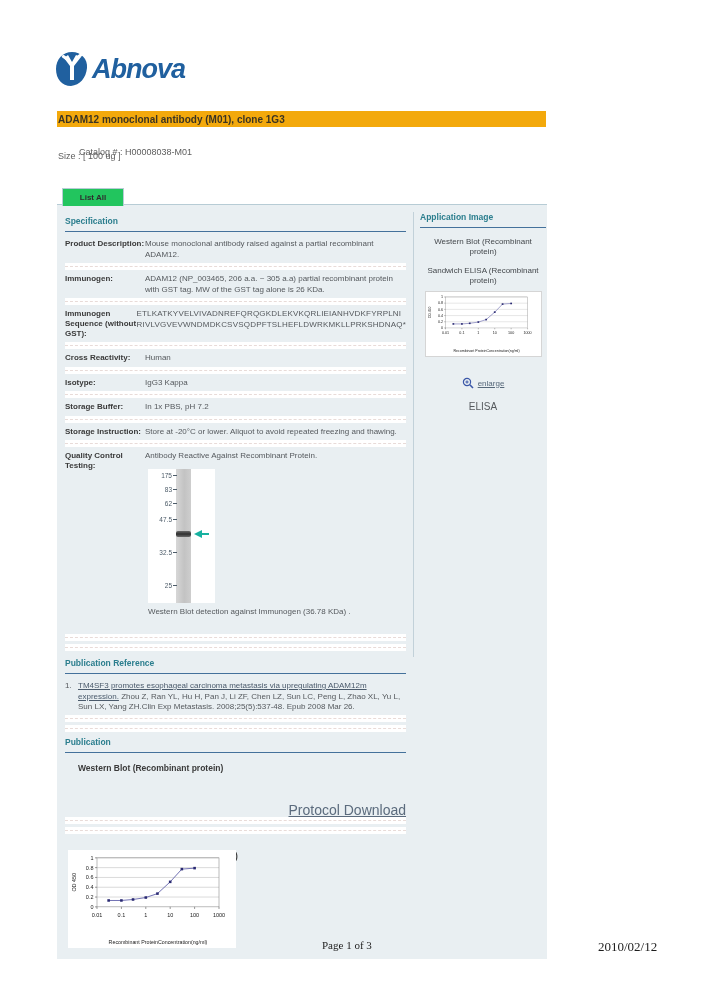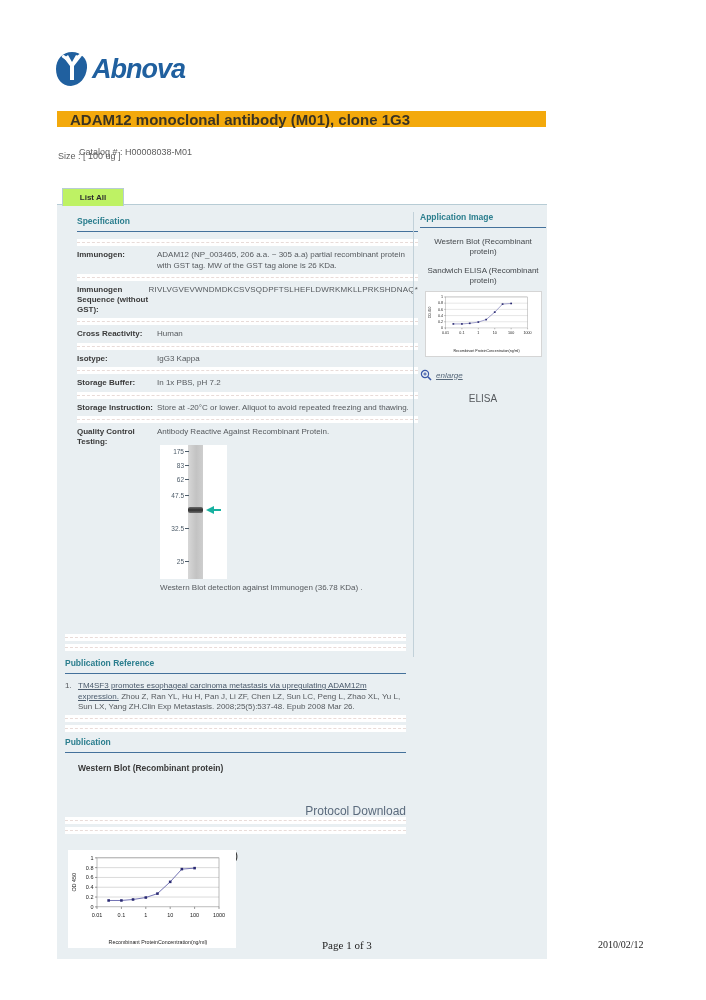--- a/index.html
+++ b/index.html
@@ -3,32 +3,32 @@
 <meta charset="utf-8">
 <style>
   html,body{margin:0;padding:0;background:#fff;}
   .page{position:relative;width:706px;height:1000px;background:#ffffff;overflow:hidden;
         font-family:"Liberation Sans","DejaVu Sans",sans-serif;color:#555;}
   
   .logo{position:absolute;left:54px;top:50px;display:flex;align-items:center;}
   .logo-text{font-size:27px;font-weight:bold;font-style:italic;color:#20609f;letter-spacing:-1px;margin-left:2px;}
   .title-bar{position:absolute;left:57px;top:111px;width:489px;height:16px;background:#f3a90c;
              display:flex;align-items:center;}
-  .title-bar span{font-size:15px;font-weight:bold;color:#3b3422;padding-left:13px;}
+  .title-bar span{font-size:10px;font-weight:bold;color:#3b3422;padding-left:1px;}
   .meta-line{position:absolute;left:58px;font-size:9px;color:#5d5d5d;}
   
-  .tab{position:absolute;left:62px;top:188px;width:60px;height:17px;background:#bef264;
+  .tab{position:absolute;left:62px;top:188px;width:60px;height:17px;background:#22c55e;
        border:1px solid #b7ccd5;border-bottom:none;display:flex;align-items:center;justify-content:center;
        font-size:8px;font-weight:bold;color:#2e2e2e;z-index:2;}
   .panel{position:absolute;left:57px;top:204px;width:490px;height:754px;background:#e9eff2;
          border-top:1px solid #b7ccd5;}
   
   .sec-head{font-size:8.5px;font-weight:bold;color:#2b7e8e;padding-bottom:5px;border-bottom:1px solid #44719b;}
   
-  .spec{position:absolute;left:65px;top:216px;width:341px;margin-left:12px;}
+  .spec{position:absolute;left:65px;top:216px;width:341px;}
   .spec-rows{margin-top:7px;}
   .spec-row{display:flex;min-height:10px;margin-bottom:3px;}
   .spec-label{width:80px;font-size:8px;font-weight:bold;color:#3a3a3a;line-height:10px;}
   .spec-value{flex:1;font-size:8px;color:#55595d;line-height:10.5px;}
   .gap{height:7px;background:#fff;position:relative;margin-bottom:4px;}
   .gap::after{content:"";position:absolute;left:0;right:0;top:3px;border-top:1px dashed #e8dbd8;}
   .dgap{position:absolute;width:341px;left:65px;}
   .dgap .gap{margin-bottom:3px;}
   .seq{letter-spacing:0.2px;}
   
@@ -39,39 +39,39 @@
               background:linear-gradient(to right,#d7d7d7,#c3c3c3 55%,#cecece);}
   .blot .band{position:absolute;left:28px;width:15px;height:6px;border-radius:2px;
               background:linear-gradient(#6a6a6a,#2f2f2f 50%,#6a6a6a);}
   .blot-caption{font-size:8px;color:#55595d;margin-left:3px;}
   
   .sidebar{position:absolute;left:413px;top:212px;width:133px;border-left:1px solid #c2d1d9;
            padding-left:6px;box-sizing:border-box;height:445px;}
   .sidebar .sec-head{margin-top:0;}
   .side-item{font-size:8px;color:#44484c;text-align:center;margin-top:9px;line-height:10px;}
   .thumb-box{width:115px;height:64px;background:#fff;border:1px solid #d5d5d5;margin:5px auto 0 auto;}
-  .enlarge-row{display:flex;align-items:center;margin-top:12px;font-style:italic;}
+  .enlarge-row{display:flex;align-items:center;justify-content:center;margin-top:20px;}
   .enlarge-link{font-size:8px;color:#56687a;text-decoration:underline;margin-left:4px;}
   .side-caption{font-size:10px;color:#55595d;text-align:center;margin-top:12px;}
   
   .pub{position:absolute;left:65px;top:658px;width:341px;}
   .pub-item{display:flex;margin-top:7px;font-size:8px;line-height:10.5px;}
   .pub-num{width:13px;color:#55595d;}
   .pub-body{flex:1;color:#55595d;}
   .pub-title{color:#4a5a6b;text-decoration:underline;}
   .apps{position:absolute;left:65px;top:737px;width:341px;}
   .app-sub{font-size:8.5px;font-weight:bold;color:#3a3a3a;}
   .proto-row{text-align:right;}
-  .proto-link{font-size:12px;color:#5b6b7d;margin-left:36px;}
+  .proto-link{font-size:14px;color:#5b6b7d;text-decoration:underline;margin-left:36px;}
   .chart-box{position:absolute;left:68px;top:850px;width:168px;height:98px;background:#fff;}
   
   .footer-page{position:absolute;left:322px;top:939px;font-family:"Liberation Serif","DejaVu Serif",serif;
                font-size:11px;color:#1d1d1d;}
   .footer-date{position:absolute;left:598px;top:939px;font-family:"Liberation Serif","DejaVu Serif",serif;
-               font-size:10px;color:#1d1d1d;}
+               font-size:13px;color:#1d1d1d;}
 </style>
 </head>
 <body>
 
 <div class="page">
 
   <div class="logo">
     <svg width="36" height="38" viewBox="0 0 36 38">
       <path d="M18 2 C27 2 34 9 33 18 C32 28 26 35 17 36 C8 36 2 29 2 19 C2 9 9 2 18 2 Z" fill="#20609f"></path>
       <path d="M10 8 L16 16 L16 30 L20 30 L20 16 L27 7 L22 5 L18 12 L14 5 Z" fill="#ffffff"></path>
@@ -92,29 +92,34 @@
     <span>Size :</span>
     <span>[ 100 ug ]</span>
   </div>
 
   <div class="tab">List All</div>
   <div class="panel"></div>
 
   <div class="spec">
     <div class="sec-head">Specification</div>
     <div class="spec-rows">
+      <div class="spec-row">
+        <div class="spec-label">Product Description:</div>
+        <div class="spec-value">Mouse monoclonal antibody raised against a partial recombinant ADAM12.</div>
+      </div>
       <div class="gap"></div>
       <div class="spec-row">
         <div class="spec-label">Immunogen:</div>
         <div class="spec-value">ADAM12 (NP_003465, 206 a.a. ~ 305 a.a) partial recombinant protein with GST tag. MW of the GST tag alone is 26 KDa.</div>
       </div>
       <div class="gap"></div>
       <div class="spec-row">
         <div class="spec-label">Immunogen Sequence (without GST):</div>
         <div class="spec-value">
+          <div class="seq">ETLKATKYVELVIVADNREFQRQGKDLEKVKQRLIEIANHVDKFYRPLNI</div>
           <div class="seq">RIVLVGVEVWNDMDKCSVSQDPFTSLHEFLDWRKMKLLPRKSHDNAQ*</div>
         </div>
       </div>
       <div class="gap"></div>
       <div class="spec-row">
         <div class="spec-label">Cross Reactivity:</div>
         <div class="spec-value">Human</div>
       </div>
       <div class="gap"></div>
       <div class="spec-row">

